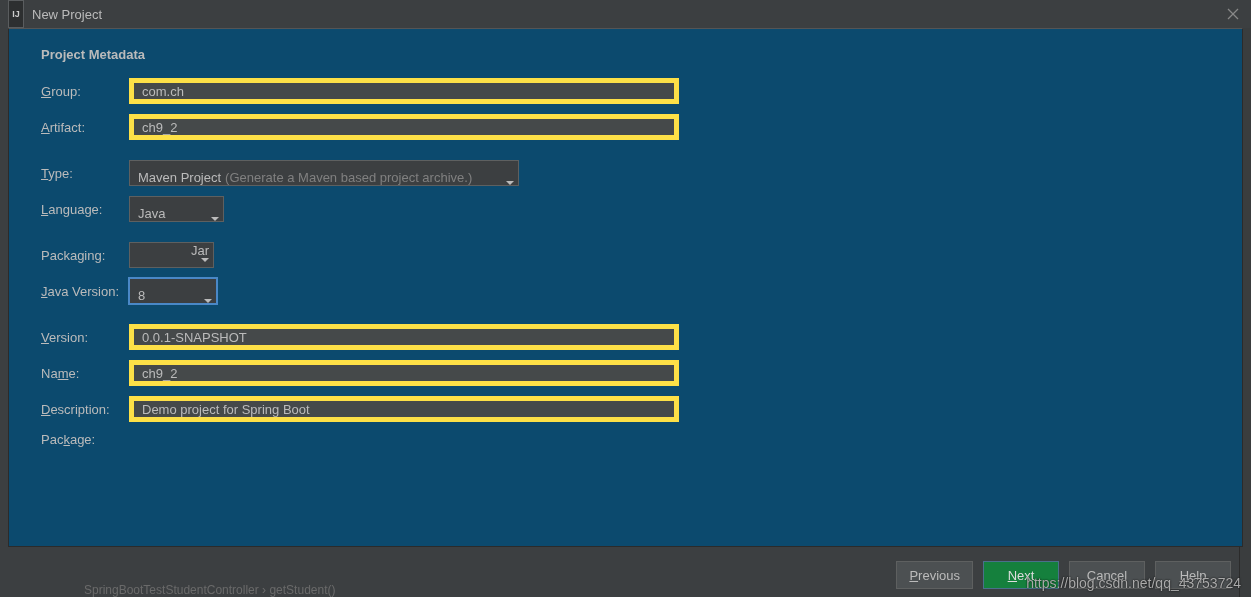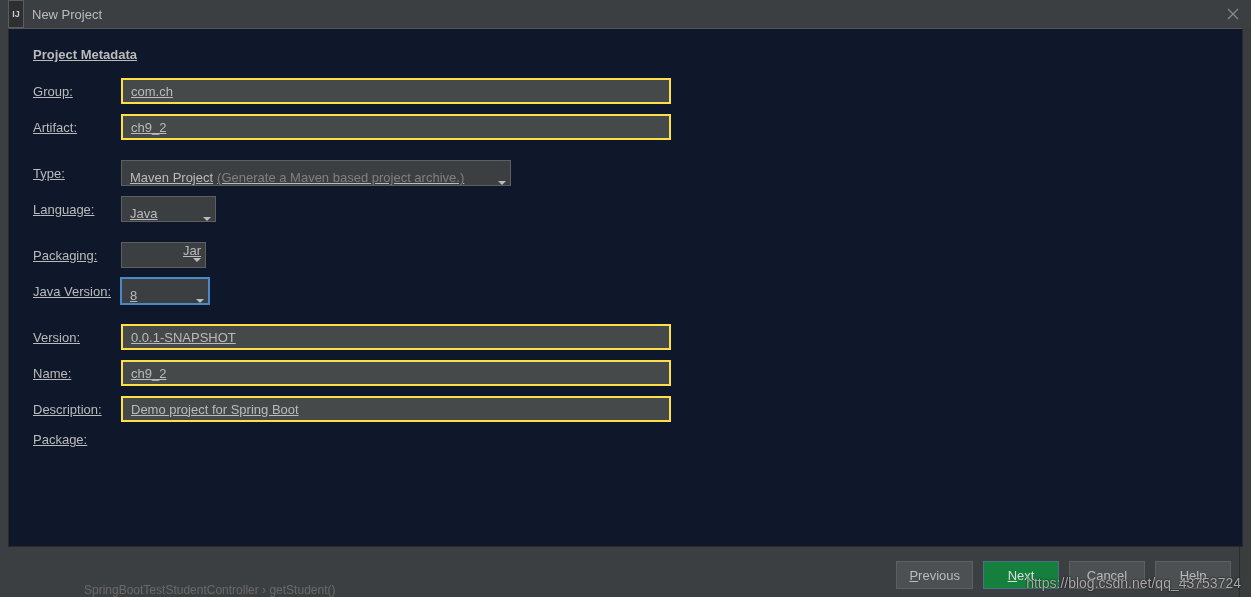--- a/index.html
+++ b/index.html
@@ -43,45 +43,44 @@
       justify-content: center;
       color: #888;
       cursor: pointer;
     }
     .dialog-body {
       position: absolute;
       left: 8px;
       right: 8px;
       top: 28px;
       bottom: 50px;
-      background: #0f172a;
+      background: #0c4a6e;
       border: 1px solid #2b2b2b;
       border-top: 1px solid #555;
-      padding: 18px 24px;
-      text-decoration: underline;
+      padding: 18px 32px;
     }
     .section-title {
       font-weight: bold;
       color: #bbbbbb;
       margin-bottom: 16px;
     }
     .form-row {
       display: flex;
       align-items: center;
       margin-bottom: 10px;
     }
     .form-row.gap { margin-top: 20px; }
     .lbl {
       width: 88px;
       color: #bbbbbb;
     }
     .lbl .mn { text-decoration: underline; }
     input.txt {
       background: #45494a;
-      border: 2px solid #fde047;
+      border: 5px solid #fde047;
       color: #bbbbbb;
       height: 26px;
       padding: 0 8px;
       width: 550px;
       font-family: inherit;
       font-size: 13px;
       outline: none;
     }
     .combo {
       background: #3c3f41;

